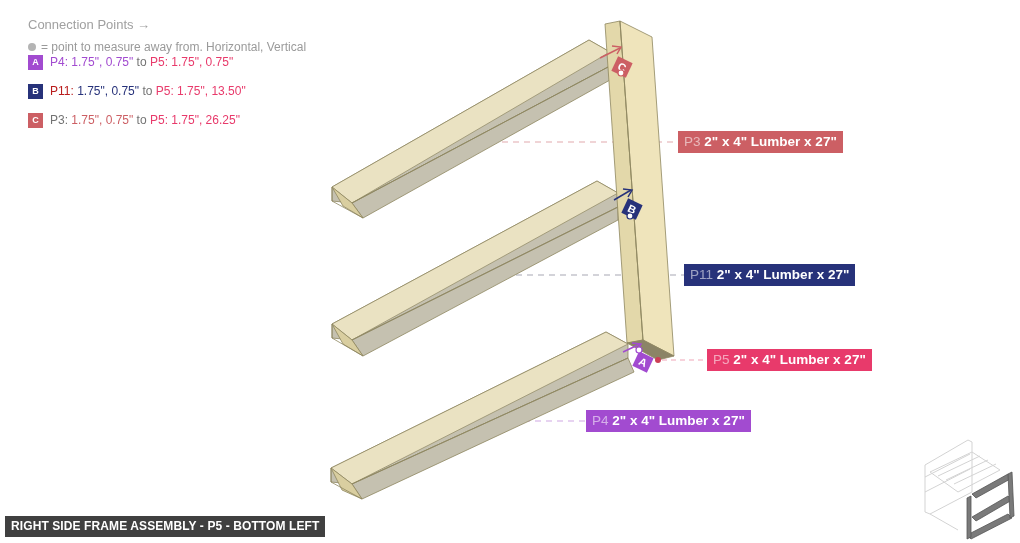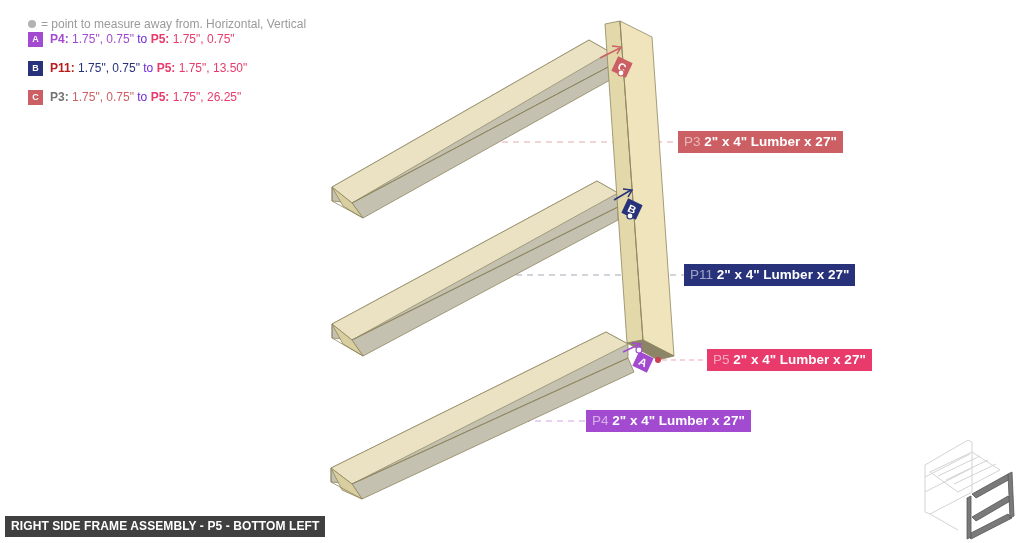--- a/index.html
+++ b/index.html
@@ -7,39 +7,40 @@
     width: 1020px; height: 543px; position: relative; overflow: hidden;
     background: #ffffff;
     font-family: "Liberation Sans", "DejaVu Sans", sans-serif;
   }
   .legend { position: absolute; left: 28px; top: 17px; font-size: 12px; }
   .legend-title { color: #a0a0a0; font-size: 13px; margin-bottom: 8px; }
   .legend-note { color: #9a9a9a; font-size: 12px; display: flex; align-items: center; }
   .legend-note .dot { width: 8px; height: 8px; border-radius: 50%; background: #b4b4b4; display: inline-block; margin-right: 5px; }
   .legend-row { display: flex; align-items: center; margin-bottom: 13px; height: 16px; white-space: nowrap; }
   .badge { width: 15px; height: 15px; color: #fff; font-size: 9px; font-weight: bold; display: inline-flex; align-items: center; justify-content: center; margin-right: 7px; }
-  .pk { font-weight: bold; text-align: center; }
-  .to { color: #6d28d9; }
+  .pk { font-weight: normal; text-align: center; }
+  .to { color: #737373; }
   .svgwrap { position: absolute; left: 0; top: 0; }
   .tag {
     position: absolute; height: 22px; line-height: 22px; padding: 0 6px;
     color: #fff; font-size: 13.5px; font-weight: bold; white-space: nowrap;
   }
   .tag .id { opacity: 0.55; font-weight: normal; }
   .caption {
     position: absolute; left: 5px; top: 516px; height: 21px; line-height: 21px;
     background: #404040; color: #fff; font-size: 12px; font-weight: bold;
     padding: 0 6px; letter-spacing: 0.1px;
   }
   .thumb { position: absolute; left: 910px; top: 432px; }
 </style>
 </head>
 <body>
 
 <div class="legend">
+  <div class="legend-title">Connection Points →</div>
   <div class="legend-note">
     <span class="dot"></span>
     <span>= point to measure away from. Horizontal, Vertical</span>
   </div>
 
   <div class="legend-row">
     <span class="badge" style="background:#a24bd0">A</span>
     <span class="pk" style="color:#a24bd0">P4:</span>&nbsp;
     <span style="color:#a24bd0">1.75", 0.75"</span>&nbsp;
     <span class="to">to</span>&nbsp;

